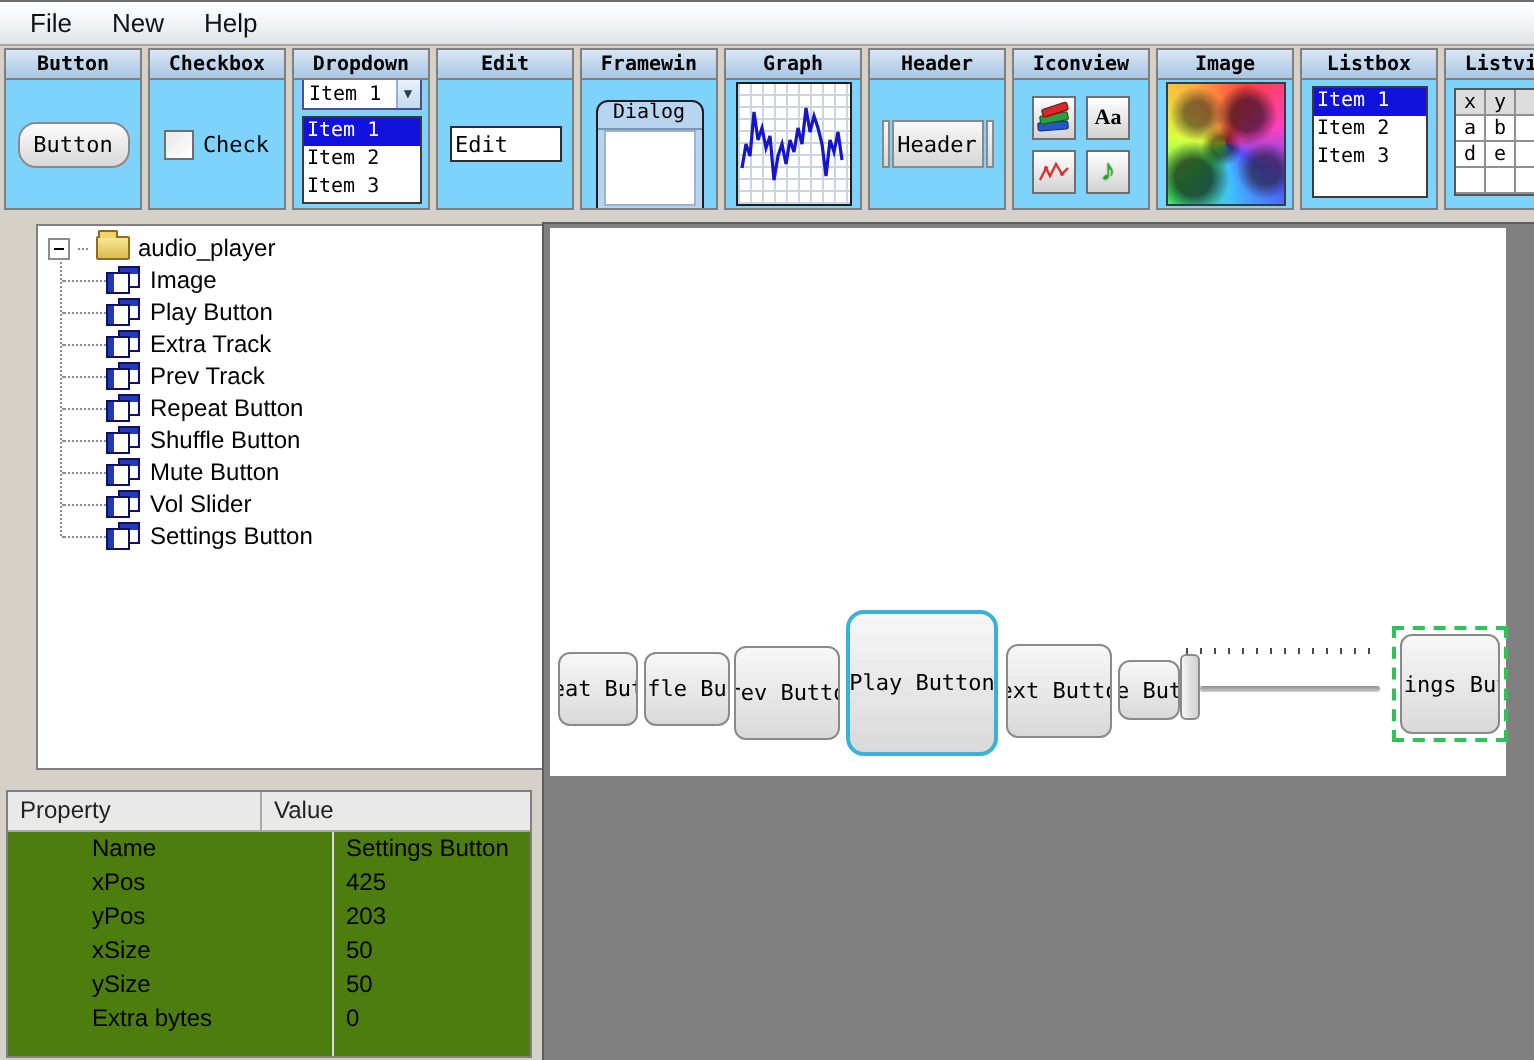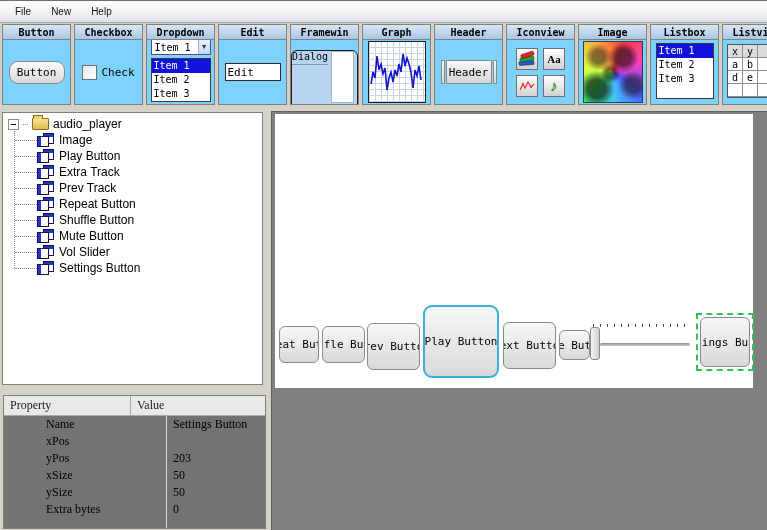--- a/index.html
+++ b/index.html
@@ -3,21 +3,21 @@
 <meta charset="utf-8">
 <style>
   html,body{margin:0;padding:0;background:#9a9a9a;}
   *{box-sizing:border-box;}
   .window{position:relative;width:767px;height:530px;background:#d5d1c9;overflow:hidden;
           border-top:1px solid #6f6f6f;font-family:"Liberation Sans",sans-serif;}
   
   .menubar{position:absolute;left:0;top:0;width:767px;height:22px;
            background:linear-gradient(#ffffff,#eef1f4 60%,#dfe3e8);
            border-bottom:1px solid #a8a8a8;display:flex;align-items:center;padding-left:5px;}
-  .menu-item{font-size:10px;color:#111;padding:2px 10px;}
+  .menu-item{font-size:13px;color:#111;padding:2px 10px;}
   
   .toolbar{position:absolute;left:0;top:23px;height:81px;display:flex;gap:3px;padding-left:2px;}
   .tpanel{width:69px;flex:0 0 69px;height:81px;background:#7dd3fc;border:1px solid #7f7f7f;
           display:flex;flex-direction:column;}
   .tpanel-title{height:15px;background:linear-gradient(#d8e6f5,#a9c6e3);border-bottom:1px solid #7f7f7f;
           font-family:"DejaVu Sans Mono",monospace;font-size:10px;font-weight:bold;color:#000;
           display:flex;align-items:center;justify-content:center;letter-spacing:0;}
   .tpanel-body{flex:1;display:flex;align-items:center;justify-content:center;position:relative;overflow:hidden;}
   .xpbtn{width:56px;height:23px;border:1px solid #8a8a8a;border-radius:9px;
          background:linear-gradient(#fbfbfb,#d8d8d8);font-family:"DejaVu Sans Mono",monospace;
@@ -29,22 +29,22 @@
          display:flex;align-items:center;font-family:"DejaVu Sans Mono",monospace;font-size:10px;margin-bottom:3px;}
   .combo-text{flex:1;padding-left:3px;}
   .combo-arrow{width:12px;height:100%;border-left:1px solid #8fb0d8;background:linear-gradient(#eaf2fb,#c5d9ee);
          font-size:7px;display:flex;align-items:center;justify-content:center;color:#204060;}
   .mini-list{width:60px;background:#fff;border:1px solid #3a3a3a;}
   .list-item{height:14px;line-height:14px;padding-left:2px;font-family:"DejaVu Sans Mono",monospace;font-size:10px;
          white-space:nowrap;overflow:hidden;color:#000;}
   .list-item.sel{background:#1212dd;color:#fff;}
   .editfld{width:56px;height:18px;border:1px solid #2c2c2c;background:#fff;
          font-family:"DejaVu Sans Mono",monospace;font-size:11px;padding-left:2px;display:flex;align-items:center;}
-  .framewin{width:67px;height:57px;background:#b9d4ee;border:1px solid #1d1d1d;border-radius:6px 6px 2px 2px;
-         display:flex;flex-direction:row;overflow:hidden;margin-top:12px;}
+  .framewin{width:54px;height:57px;background:#b9d4ee;border:1px solid #1d1d1d;border-radius:6px 6px 2px 2px;
+         display:flex;flex-direction:column;overflow:hidden;margin-top:12px;}
   .framewin-title{height:14px;font-family:"DejaVu Sans Mono",monospace;font-size:10px;text-align:center;
          border-bottom:1px solid #7a96b4;color:#000;}
   .framewin-body{flex:1;background:#fff;margin:0 3px 3px 3px;border:1px solid #9ab4cc;}
   .graphbox{width:58px;height:62px;background:#fff;border:1px solid #1d1d1d;
          background-image:repeating-linear-gradient(0deg,#c9d5e0 0 1px,transparent 1px 6px),
                           repeating-linear-gradient(90deg,#c9d5e0 0 1px,transparent 1px 6px);}
   .headerrow{display:flex;align-items:center;gap:1px;}
   .hseg{height:24px;border:1px solid #8a8a8a;background:linear-gradient(#f8f8f8,#d6d6d6);}
   .hseg.sliver{width:4px;}
   .hseg.main{width:46px;font-family:"DejaVu Sans Mono",monospace;font-size:11px;
@@ -56,21 +56,21 @@
   .note-glyph{color:#2aa82a;font-size:15px;font-weight:bold;text-shadow:0 0 1px #187018;}
   .imagebox{width:60px;height:62px;border:1px solid #3a3a3a;
      background:
        radial-gradient(circle at 22% 78%, rgba(10,5,10,.65) 0 14%, transparent 28%),
        radial-gradient(circle at 68% 26%, rgba(15,10,30,.6) 0 13%, transparent 26%),
        radial-gradient(circle at 46% 52%, rgba(25,8,8,.55) 0 11%, transparent 23%),
        radial-gradient(circle at 84% 72%, rgba(30,22,15,.55) 0 11%, transparent 22%),
        radial-gradient(circle at 25% 25%, rgba(20,10,25,.5) 0 10%, transparent 22%),
        conic-gradient(from 20deg, #ff4040, #ff40c0, #5050ff, #40c0ff, #40ff70, #d8ff40, #ffb040, #ff4040);}
   
-  .tree-panel{position:absolute;left:2px;top:111px;width:261px;height:273px;background:#fff;
+  .tree-panel{position:absolute;left:18px;top:111px;width:261px;height:273px;background:#fff;
          border:1px solid #7f7f7f;padding-top:3px;font-size:12px;overflow:hidden;}
   .tree-vline{position:absolute;left:11px;top:16px;height:139px;border-left:1px dotted #8c8c8c;}
   .tree-row{display:flex;align-items:center;height:16px;white-space:nowrap;}
   .tree-root{padding-left:5px;gap:4px;}
   .expander{width:11px;height:11px;border:1px solid #8c8c8c;background:#fff;position:relative;flex:0 0 11px;}
   .expander::after{content:"";position:absolute;left:2px;top:4px;width:5px;height:1px;background:#000;}
   .rootconn{width:5px;border-top:1px dotted #8c8c8c;height:0;}
   .folder{width:17px;height:12px;background:linear-gradient(#f7e68e,#ddba52);border:1px solid #8a6d1d;
          border-radius:1px;position:relative;flex:0 0 17px;}
   .folder::before{content:"";position:absolute;left:0;top:-4px;width:8px;height:3px;
@@ -92,22 +92,22 @@
          background:linear-gradient(#f7f7f7,#d9d9d9);display:flex;align-items:center;justify-content:center;
          font-family:"DejaVu Sans Mono",monospace;font-size:11px;color:#000;overflow:hidden;white-space:nowrap;}
   .cbtn.hl{border:2px solid #38b2d9;border-radius:9px;}
   .marquee{position:absolute;border:2px dashed #2dc455;padding:2px;}
   .marquee .cbtn{position:static;width:100%;height:100%;}
   .slider-ticks{position:absolute;background:repeating-linear-gradient(90deg,#4a4a4a 0 1px,transparent 1px 7px);}
   .slider-track{position:absolute;background:linear-gradient(#8c8c8c,#cfcfcf);border-radius:2px;}
   .slider-handle{position:absolute;border:1px solid #8a8a8a;border-radius:3px;
          background:linear-gradient(90deg,#f5f5f5,#cfcfcf);}
   
-  .prop-panel{position:absolute;left:3px;top:394px;width:263px;bottom:1px;background:#737373;
-         border:1px solid #7f7f7f;overflow:hidden;font-family:Liberation Serif, serif;}
+  .prop-panel{position:absolute;left:3px;top:394px;width:263px;bottom:1px;background:#4d7c0f;
+         border:1px solid #7f7f7f;overflow:hidden;}
   .prop-header{display:flex;height:20px;background:#e9e9e9;border-bottom:1px solid #a8a8a8;}
   .prop-hcell{font-size:12px;color:#222;padding:2px 0 0 6px;}
   .prop-hcell.c1{width:127px;border-right:1px solid #a8a8a8;}
   .prop-hcell.c2{flex:1;}
   .prop-row{display:flex;height:17px;margin-left:36px;}
   .prop-cell{font-size:12px;color:#000;padding:1px 0 0 6px;white-space:nowrap;overflow:hidden;}
   .prop-cell.c1{width:127px;border-right:1px solid #d8d8d8;}
   .prop-cell.c2{flex:1;}
   
   .lvtable{margin:4px 0 0 4px;background:#fff;border:1px solid #555;display:inline-block;}
@@ -384,20 +384,21 @@
       <div class="prop-hcell c1">Property</div>
       <div class="prop-hcell c2">Value</div>
     </div>
     <div>
         <div class="prop-row">
           <div class="prop-cell c1">Name</div>
           <div class="prop-cell c2">Settings Button</div>
         </div>
         <div class="prop-row">
           <div class="prop-cell c1">xPos</div>
+          <div class="prop-cell c2">425</div>
         </div>
         <div class="prop-row">
           <div class="prop-cell c1">yPos</div>
           <div class="prop-cell c2">203</div>
         </div>
         <div class="prop-row">
           <div class="prop-cell c1">xSize</div>
           <div class="prop-cell c2">50</div>
         </div>
         <div class="prop-row">

